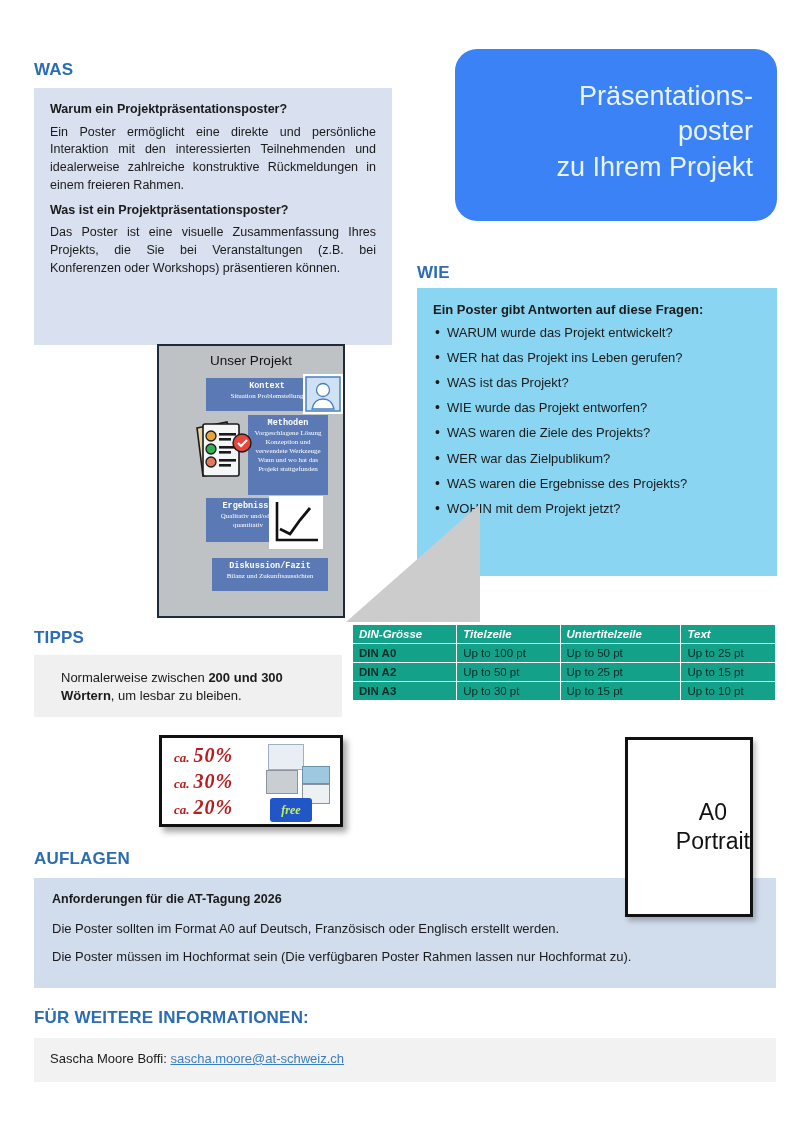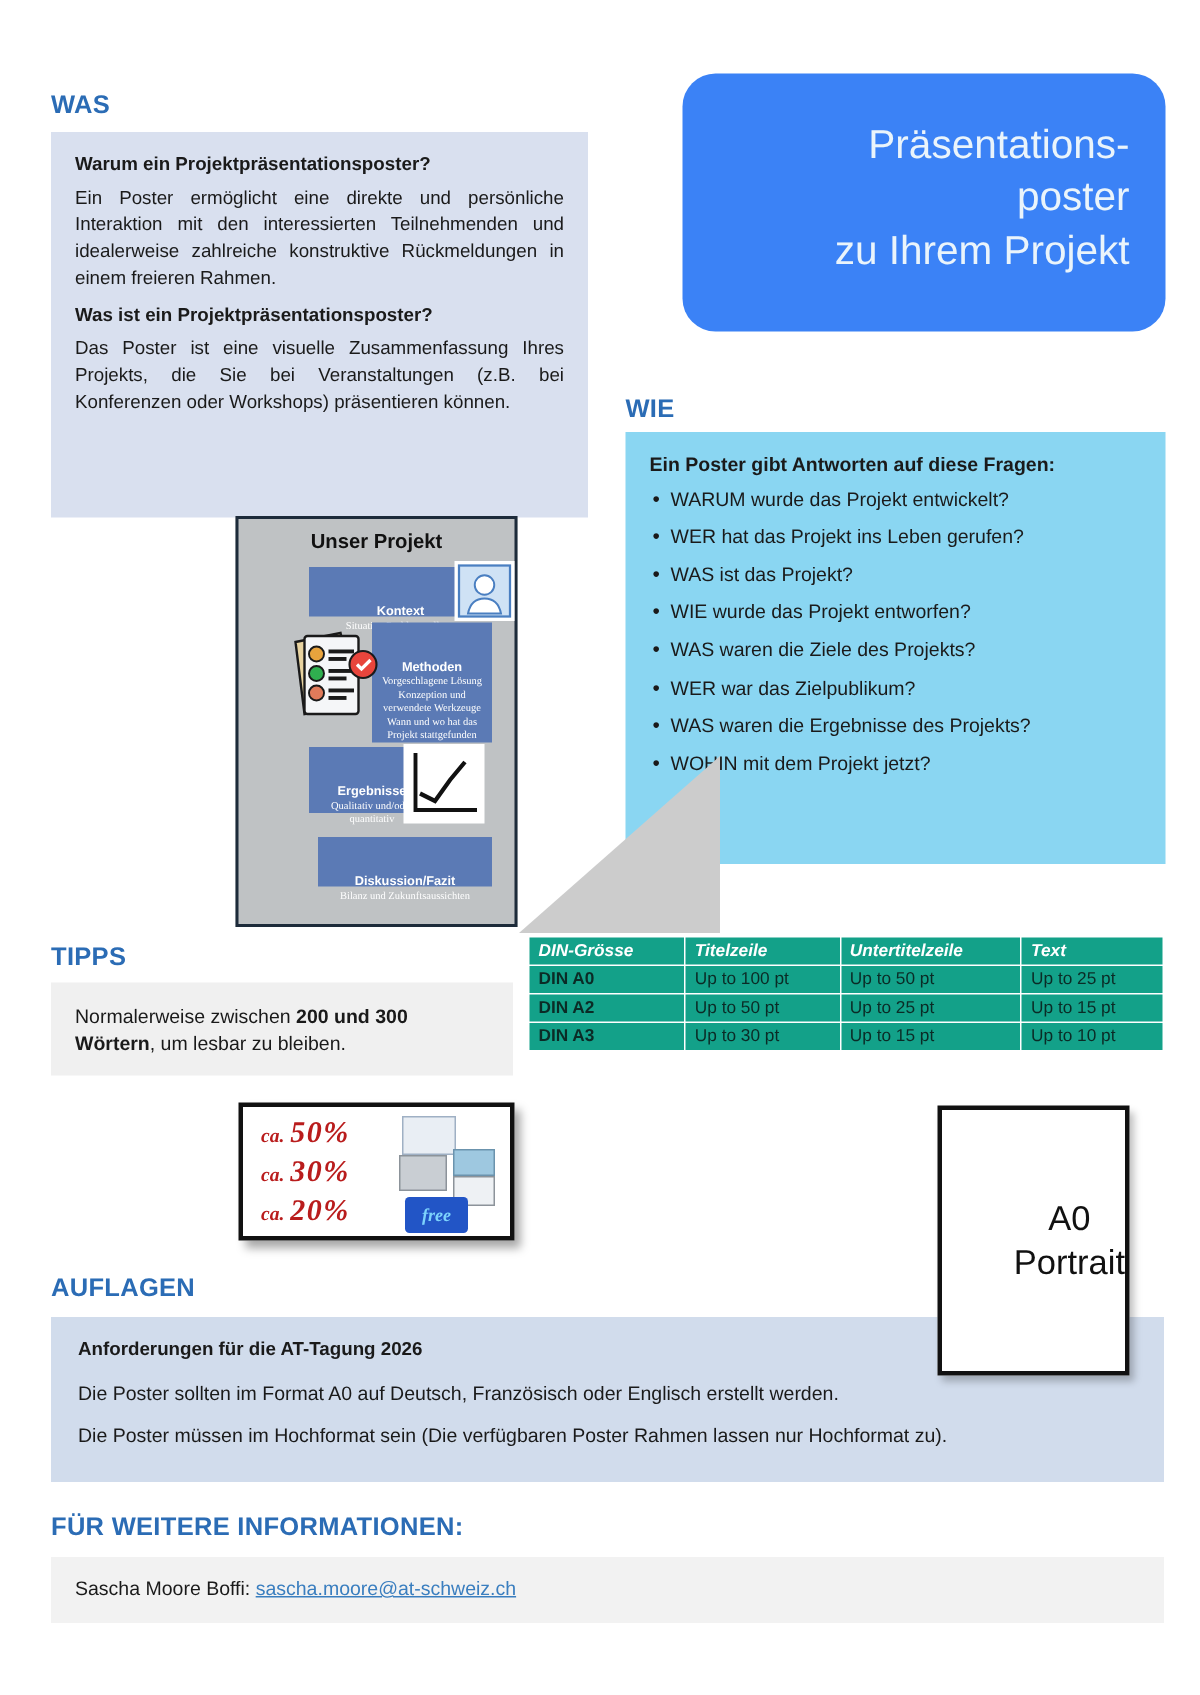--- a/index.html
+++ b/index.html
@@ -53,29 +53,29 @@
     position:absolute;left:300px;top:430px;width:180px;height:192px;
     background:linear-gradient(to bottom right,rgba(0,0,0,0) 49.6%,#cccccc 50%,#cccccc 100%);
     clip-path:polygon(46px 192px, 180px 74px, 180px 192px);
     pointer-events:none;
   }
   #poster{
     position:absolute;inset:0;
     background:#bfc2c4;border:2px solid #1d2b3a;box-sizing:border-box;
   }
   #poster .ptitle{
-    text-align:center;font-weight:bold;font-size:13.5px;color:#111;
+    text-align:center;font-weight:normal;font-size:13.5px;color:#111;
     margin:7px 0 7px 0;font-family:"Liberation Sans",sans-serif;
   }
   .pbox{
     position:absolute;background:#5b7ab5;color:#ffffff;box-sizing:border-box;
     text-align:center;font-family:"Liberation Serif","DejaVu Serif",serif;
     padding:3px 4px;
   }
-  .pbox .bh{font-weight:bold;font-size:8.5px;font-family:Liberation Sans, sans-serif;line-height:1.25;margin-top:21px;}
+  .pbox .bh{font-weight:bold;font-size:8.5px;font-family:Liberation Mono, monospace;line-height:1.25;}
   .pbox .bt{font-size:7px;line-height:1.3;}
   #pb-kontext{left:47px;top:32px;width:122px;height:33px;}
   #pb-methoden{left:89px;top:69px;width:80px;height:80px;}
   #pb-ergeb{left:47px;top:152px;width:84px;height:44px;}
   #pb-disk{left:53px;top:212px;width:116px;height:33px;}
   
   #thumb-avatar{position:absolute;left:144px;top:28px;width:40px;height:40px;background:#fff;}
   
   #thumb-chart{position:absolute;left:110px;top:150px;width:54px;height:53px;background:#fff;}
   
@@ -209,21 +209,21 @@
           <rect x="26" y="48" width="12" height="2.6" fill="#1a1a1a"></rect>
           <circle cx="49" cy="27" r="9" fill="#e8453c" stroke="#1a1a1a" stroke-width="1.4"></circle>
           <path d="M45 27 l3 3 l6 -6" fill="none" stroke="#fff" stroke-width="2.2"></path>
         </svg>
       </div>
     </div>
   </div>
 
   <div class="sec-head" style="left:34px;top:628px;font-size:17px;">TIPPS</div>
 
-  <div class="panel grey" style="left:34px;top:655px;width:308px;height:62px;padding:14px 16px;">
+  <div class="panel grey" style="left:34px;top:655px;width:308px;height:62px;padding:14px 27px;">
     <p class="p-body" style="text-align:left;font-size:13px;">
       <span>Normalerweise zwischen </span><b>200 und 300 Wörtern</b><span>, um lesbar zu bleiben.</span>
     </p>
   </div>
 
   <table id="din">
     <thead>
         <tr id="din-head">
           <th>DIN-Grösse</th>
           <th>Titelzeile</th>
@@ -263,21 +263,21 @@
       <span class="pct-num">30%</span>
     </div>
     <div class="pct-row" style="top:58px;">
       <span class="pct-ca">ca.</span>
       <span class="pct-num">20%</span>
     </div>
     <div style="position:absolute;left:106px;top:6px;width:34px;height:24px;background:#e9eef4;border:1px solid #9fb0c4;"></div>
     <div style="position:absolute;left:104px;top:32px;width:30px;height:22px;background:#c9ced3;border:1px solid #8c939a;"></div>
     <div style="position:absolute;left:140px;top:28px;width:26px;height:16px;background:#9ec8e0;border:1px solid #6b93ad;"></div>
     <div style="position:absolute;left:140px;top:46px;width:26px;height:18px;background:#eef1f4;border:1px solid #8c939a;"></div>
-    <div style="position:absolute;left:108px;top:60px;width:42px;height:24px;background:#2255c6;color:#7dd3fc;font-family:'Liberation Serif',serif;font-weight:bold;font-style:italic;font-size:12px;display:flex;align-items:center;justify-content:center;border-radius:3px;">free</div>
+    <div style="position:absolute;left:108px;top:60px;width:42px;height:24px;background:#2255c6;color:#bef264;font-family:'Liberation Serif',serif;font-weight:bold;font-style:italic;font-size:12px;display:flex;align-items:center;justify-content:center;border-radius:3px;">free</div>
   </div>
 
   <div id="a0">
     <div>
       <span>A0</span><br>
       <span>Portrait</span>
     </div>
   </div>
 
   <div class="sec-head" style="left:34px;top:849px;font-size:17px;">AUFLAGEN</div>

